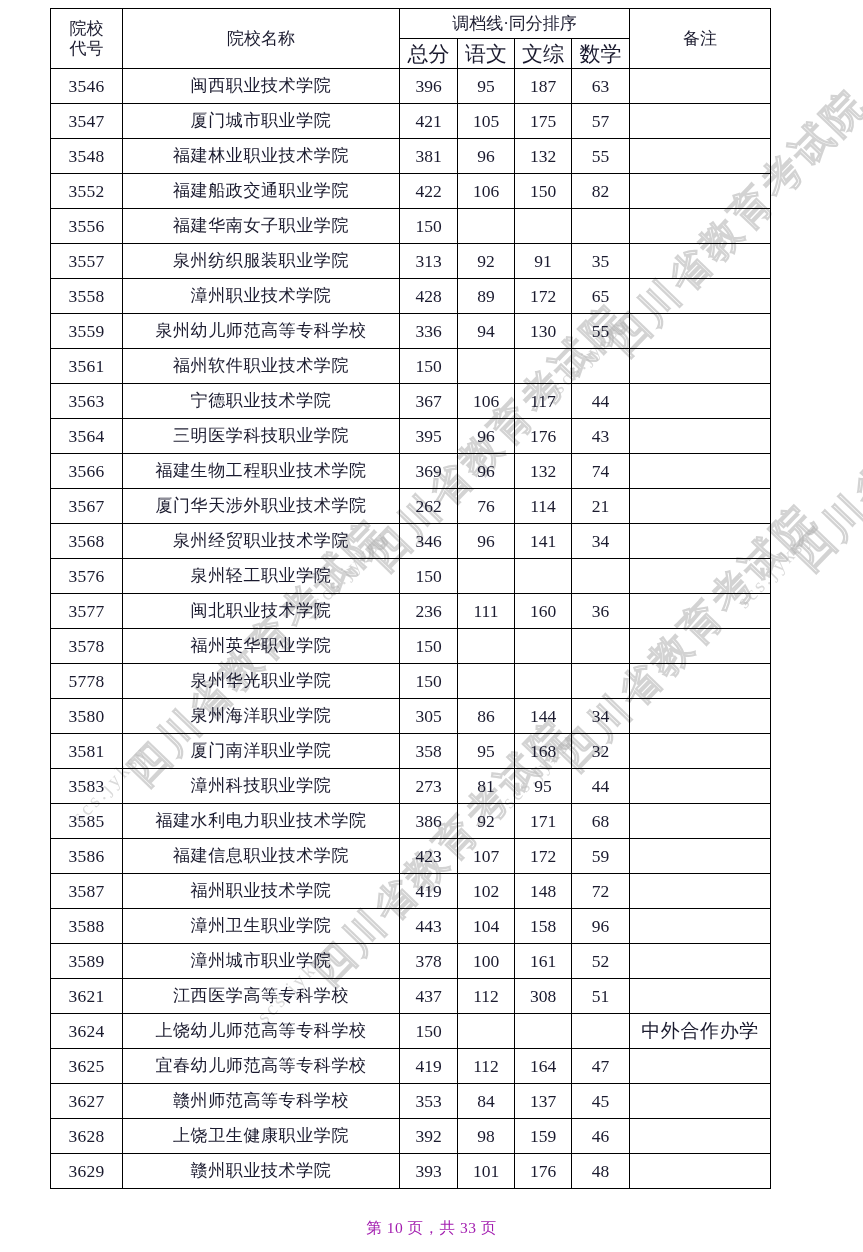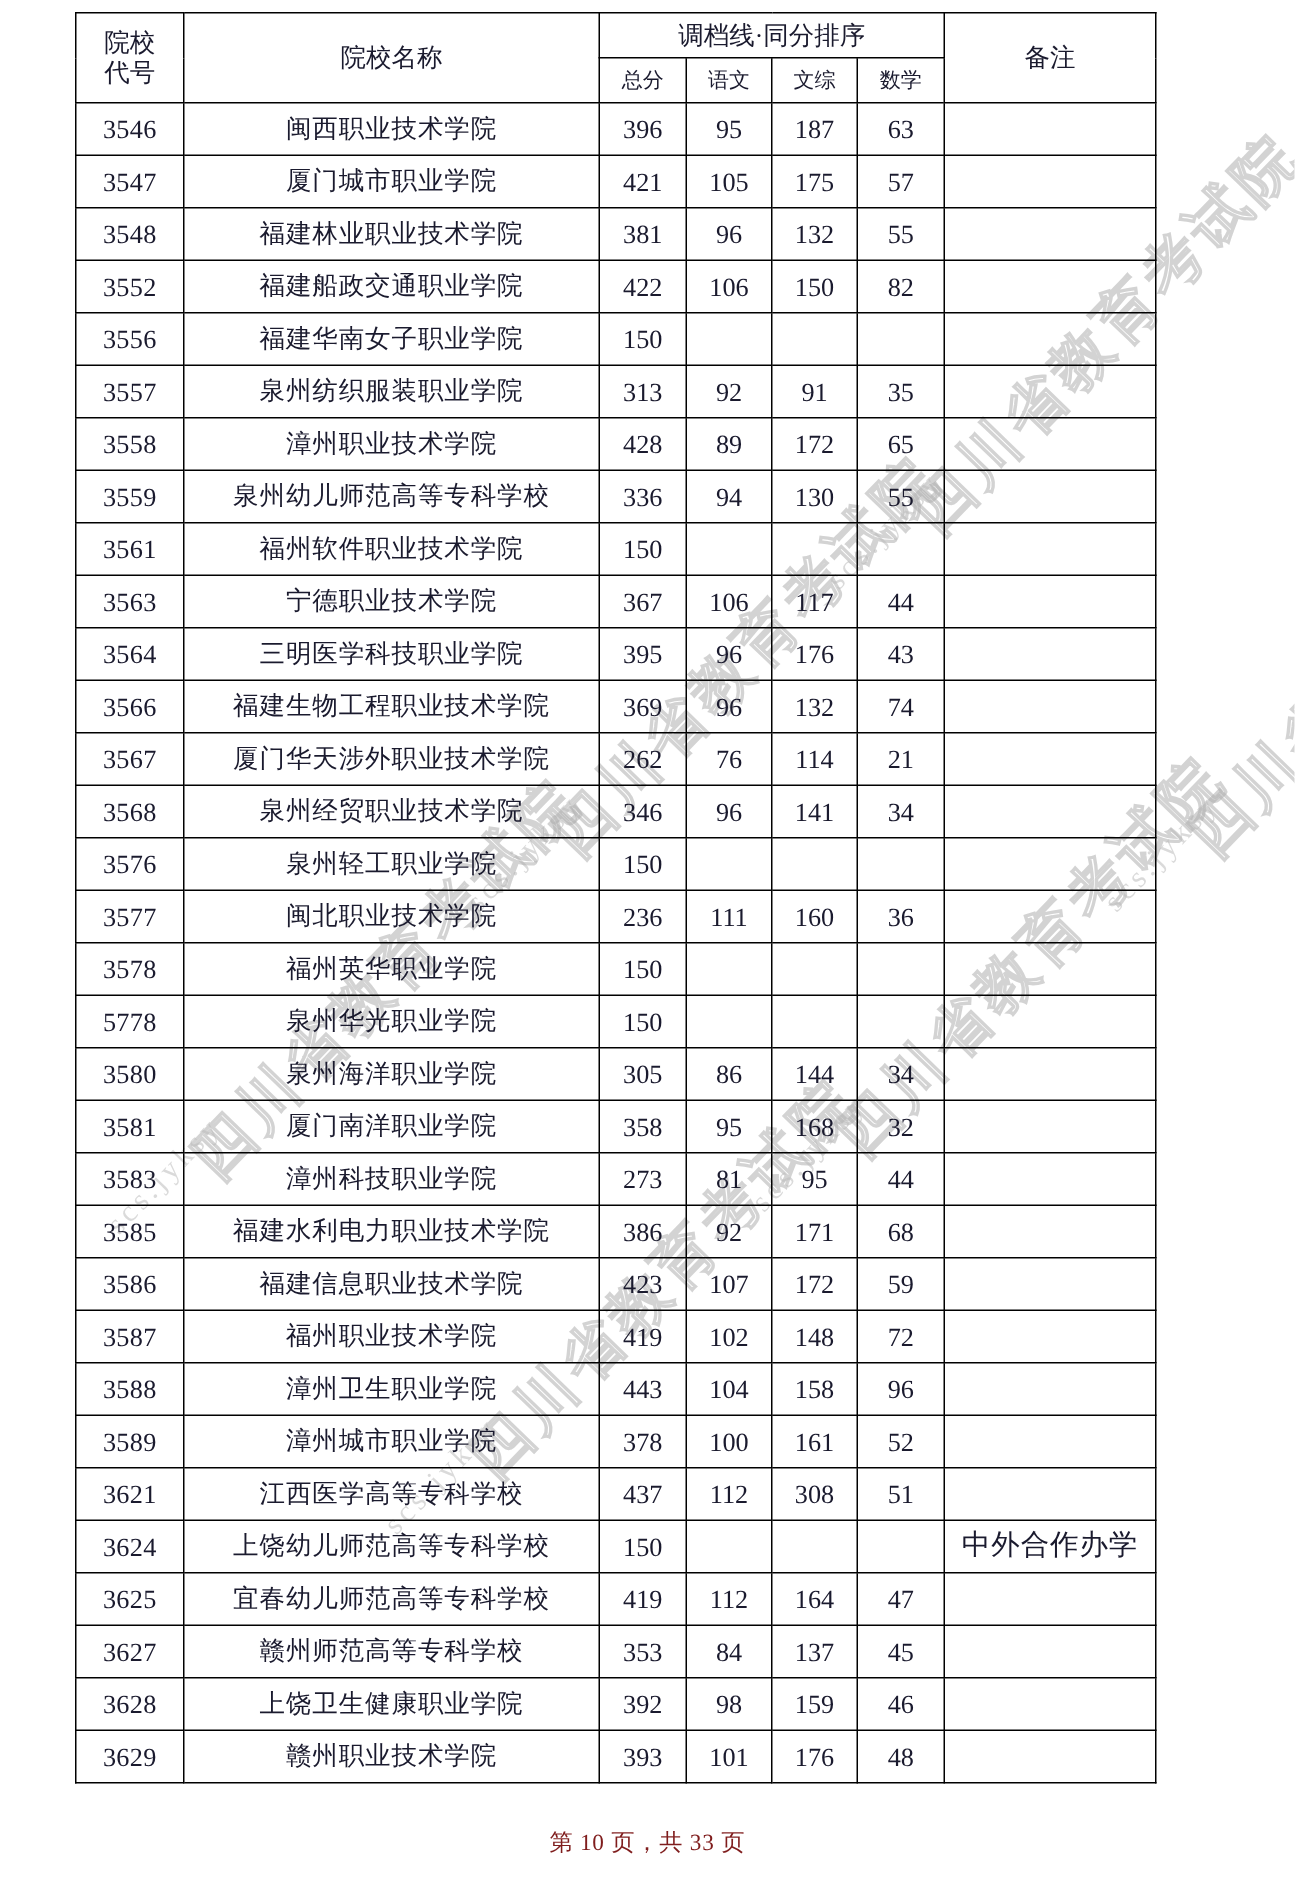--- a/index.html
+++ b/index.html
@@ -84,21 +84,21 @@
     font-size: 17px;
     font-family: "Liberation Serif", "DejaVu Serif", serif;
   }
   thead th.th-tall { height: 58px; }
   thead th .hdr2 {
     display: block;
     line-height: 1.12;
   }
   thead th.sub {
     height: 29px;
-    font-size: 14px;
+    font-size: 21px;
   }
   tbody td {
     height: 34px;
     font-size: 17px;
     line-height: 34px;
   }
   tbody td.code {
     font-size: 17.5px;
     letter-spacing: .2px;
     text-align: center;
@@ -120,21 +120,21 @@
   #page-footer {
     position: absolute;
     left: 0;
     top: 1218px;
     width: 863px;
     text-align: center;
     font-size: 15.5px;
     letter-spacing: .5px;
     z-index: 10;
     font-family: "Liberation Serif", "DejaVu Serif", serif;
-    color: #7f1d1d;
+    color: #a21caf;
   }
 </style>
 </head>
 <body>
 
 <div id="watermark-layer">
     <div class="wm wm-cn" style="left: 355px; top: 545px; transform: rotate(-46deg);">四川省教育考试院</div>
     <div class="wm wm-en" style="left: 307px; top: 597px; transform: rotate(-46deg);">scs.jyksy</div>
     <div class="wm wm-cn" style="left: 595px; top: 330px; transform: rotate(-46deg);">四川省教育考试院</div>
     <div class="wm wm-en" style="left: 547px; top: 382px; transform: rotate(-46deg);">scs.jyksy</div>

